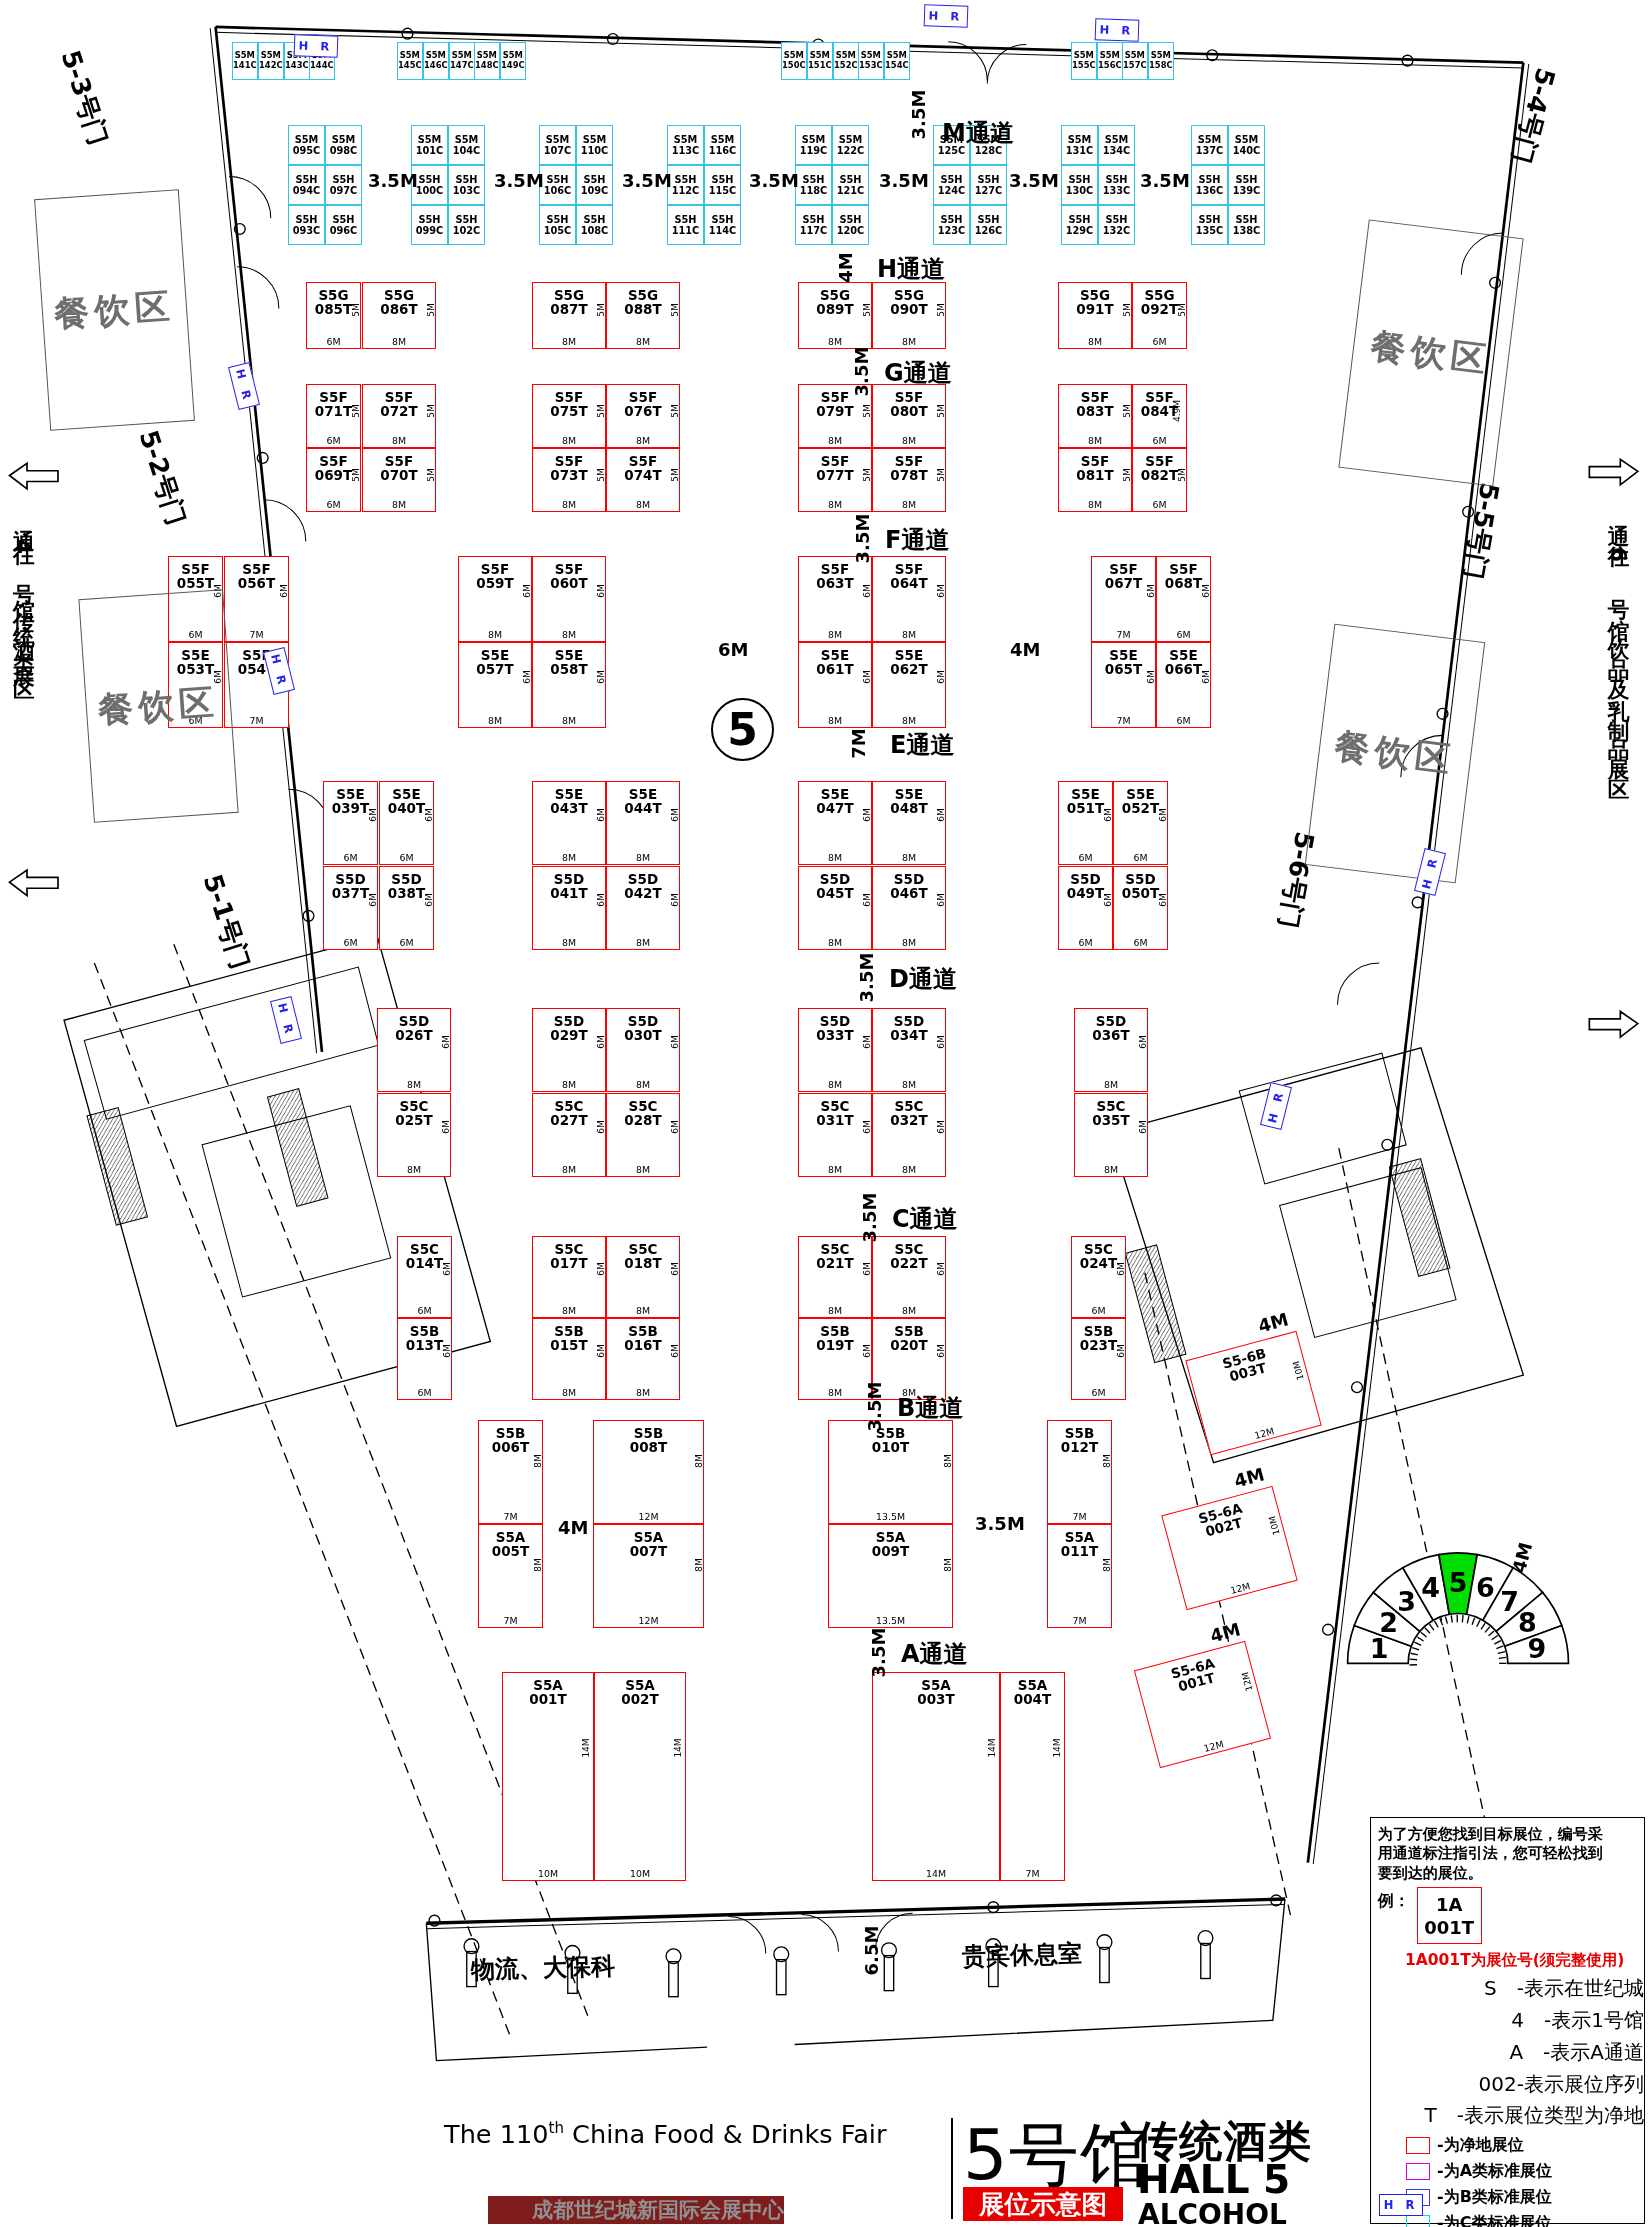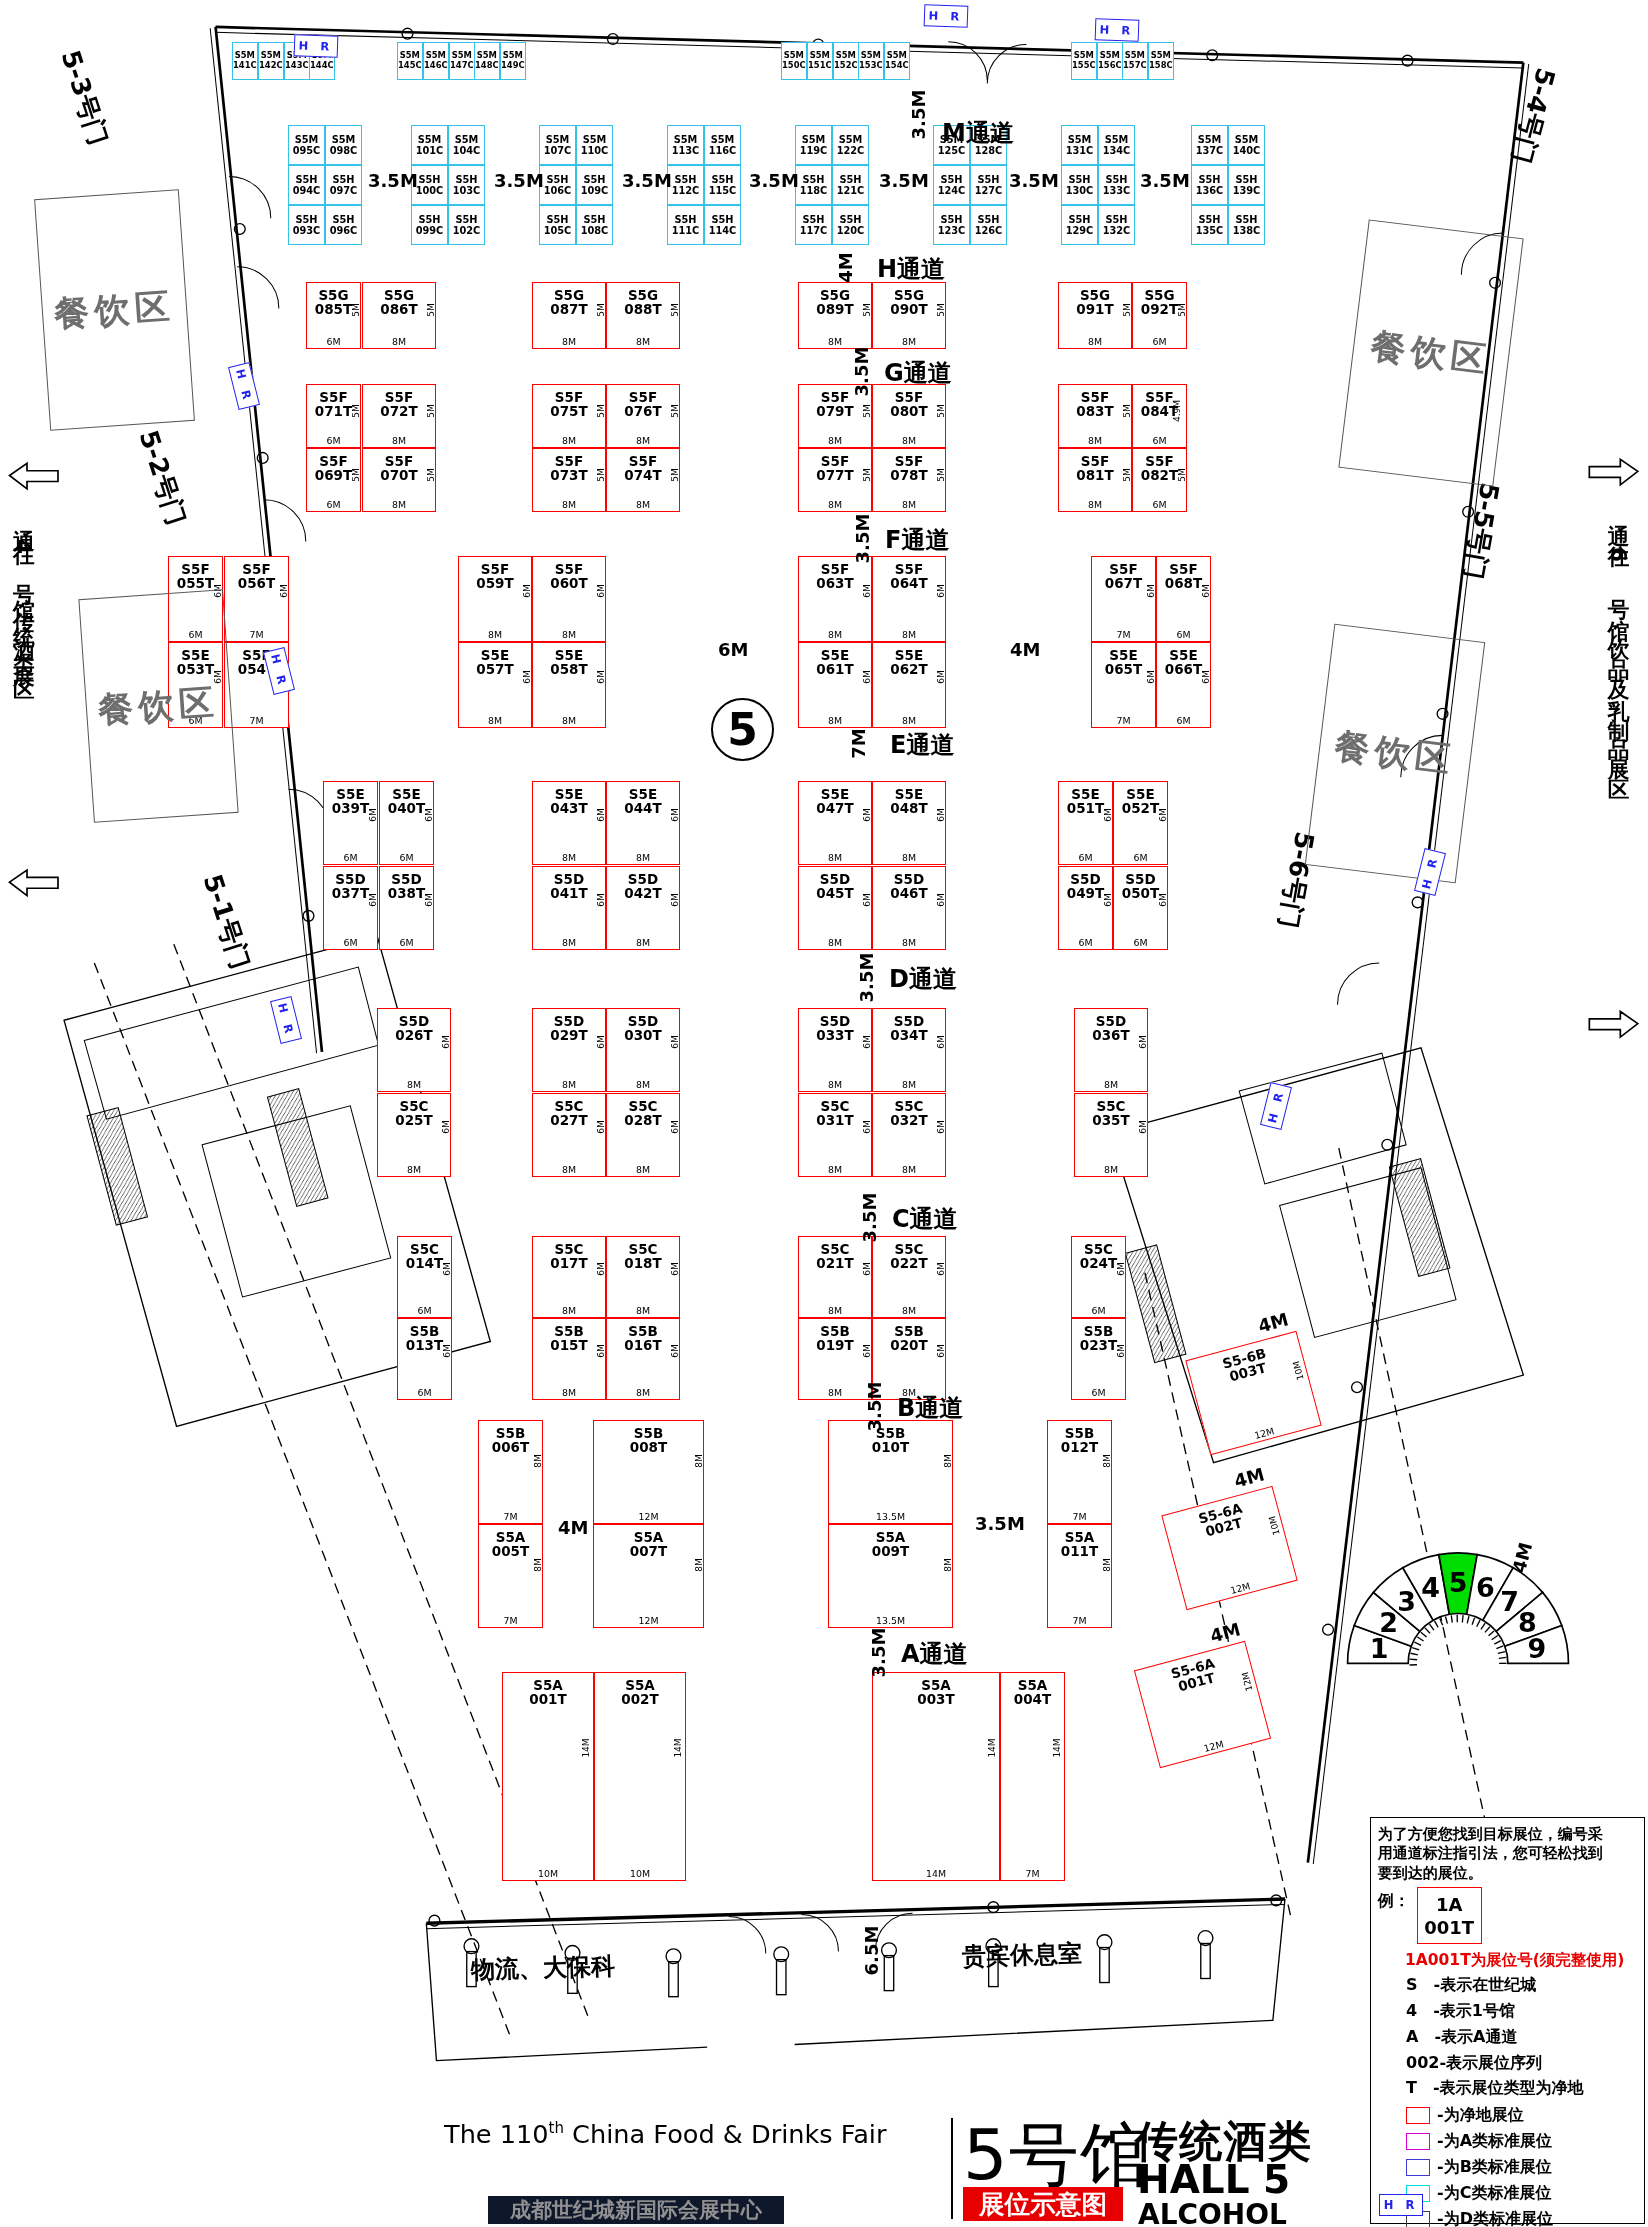--- a/index.html
+++ b/index.html
@@ -31,39 +31,39 @@
          width:42px;height:20px;display:flex;align-items:center;justify-content:center;
          letter-spacing:4px;background:#fff;transform-origin:center;}
   .circle5{position:absolute;width:59px;height:59px;border:2.4px solid #000;border-radius:50%;
            display:flex;align-items:center;justify-content:center;font-size:44px;font-weight:bold;}
   .broom{position:absolute;font-size:24px;font-weight:bold;white-space:nowrap;transform:rotate(-1.6deg);}
   
   #titleblock{position:absolute;left:424px;top:2114px;width:896px;height:111px;}
   .tb-en{position:absolute;left:20px;top:5.4px;font-size:25.6px;font-weight:normal;}
   .tb-en sup{font-size:15px;}
   .tb-cn{position:absolute;left:13.5px;top:36px;font-size:35px;font-weight:bold;color:#e80000;white-space:nowrap;}
-  .tb-venue{position:absolute;left:64px;top:82px;width:296px;height:28px;background:#0f172a;
-            color:#909090;font-size:21px;font-weight:bold;text-align:center;line-height:28px;}
+  .tb-venue{position:absolute;left:64px;top:82px;width:296px;height:28px;background:#7f1d1d;
+            color:#909090;font-size:21px;font-weight:bold;text-align:right;line-height:28px;}
   .tb-div{position:absolute;left:527px;top:4px;width:2px;height:101px;background:#000;}
   .tb-hall{position:absolute;left:539px;top:-5.4px;font-size:70px;font-weight:normal;letter-spacing:1.3px;}
   .tb-cat{position:absolute;left:711px;top:-1.3px;font-size:43px;font-weight:bold;letter-spacing:1.3px;white-space:nowrap;}
   .tb-halle{position:absolute;left:713px;top:43px;font-size:39px;font-weight:bold;white-space:nowrap;}
   .tb-alc{position:absolute;left:714px;top:84px;font-size:28px;font-weight:bold;white-space:nowrap;}
   .tb-tag{position:absolute;left:539px;top:73px;width:160px;height:34px;background:#e80000;color:#fff;
           font-size:25.6px;font-weight:bold;text-align:center;line-height:34px;}
   
   #legend{position:absolute;left:1370px;top:1817px;width:273px;height:405px;border:1.7px solid #000;
           background:#fff;font-size:15px;}
   #legend .intro{margin:6.7px 5.4px 0 6.7px;font-size:15px;font-weight:bold;line-height:1.32;}
   #legend .exrow{position:relative;margin:2.7px 0 0 6.7px;height:59px;}
   #legend .exlabel{position:absolute;left:0;top:4px;font-size:16px;font-weight:bold;}
   #legend .exbox{position:absolute;left:39px;top:0;width:65px;height:57px;border:1.3px solid #f00;
                  text-align:center;font-weight:bold;font-size:18px;line-height:1.25;padding-top:6.7px;box-sizing:border-box;}
   #legend .rednote{margin:4px 0 0 34px;color:#e80000;font-weight:bold;font-size:15.5px;}
-  #legend .codeline{margin:4.7px 0 0 35px;font-weight:bold;font-size:16px;}
+  #legend .codeline{margin:4.7px 0 0 35px;font-weight:normal;font-size:20px;text-align:right;}
   #legend .typerow{position:relative;margin:6px 0 0 35px;height:20px;font-weight:bold;font-size:16px;}
   #legend .swatch{position:absolute;left:0;top:1.3px;width:24px;height:17.5px;border:1.3px solid #000;box-sizing:border-box;}
   #legend .typerow span.tl{margin-left:31px;display:inline-block;}
   #legend .leghr{position:absolute;left:8px;bottom:6.7px;}
 </style>
 </head>
 <body>
 
 <div id="plan">
 

